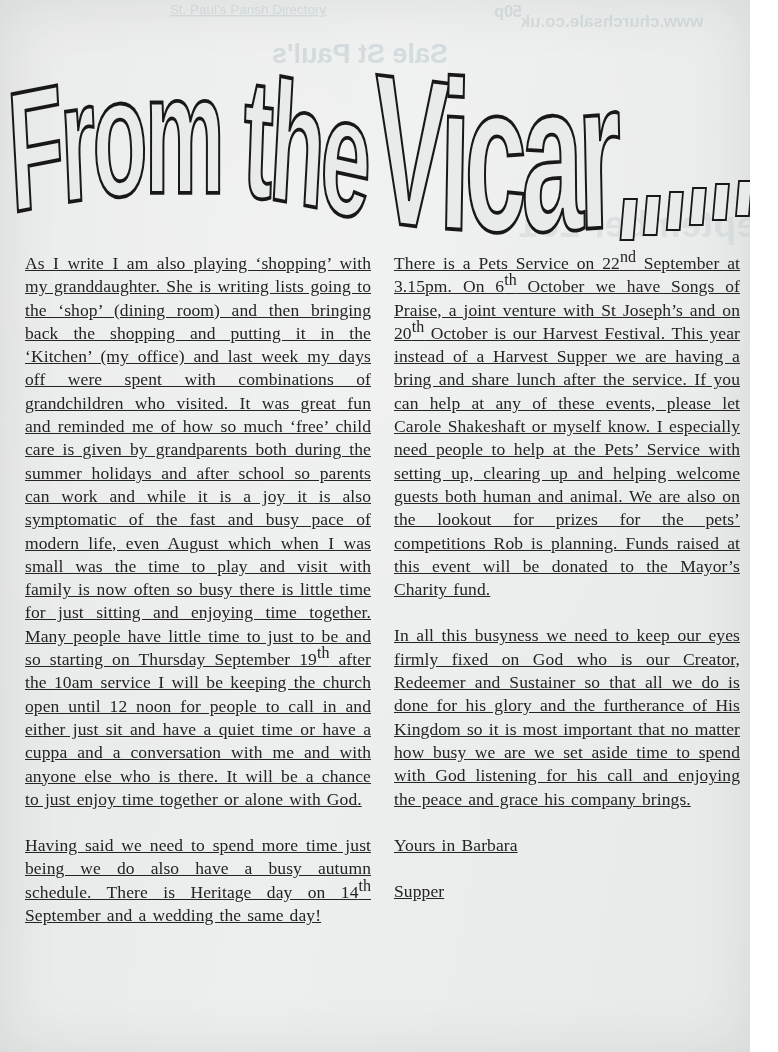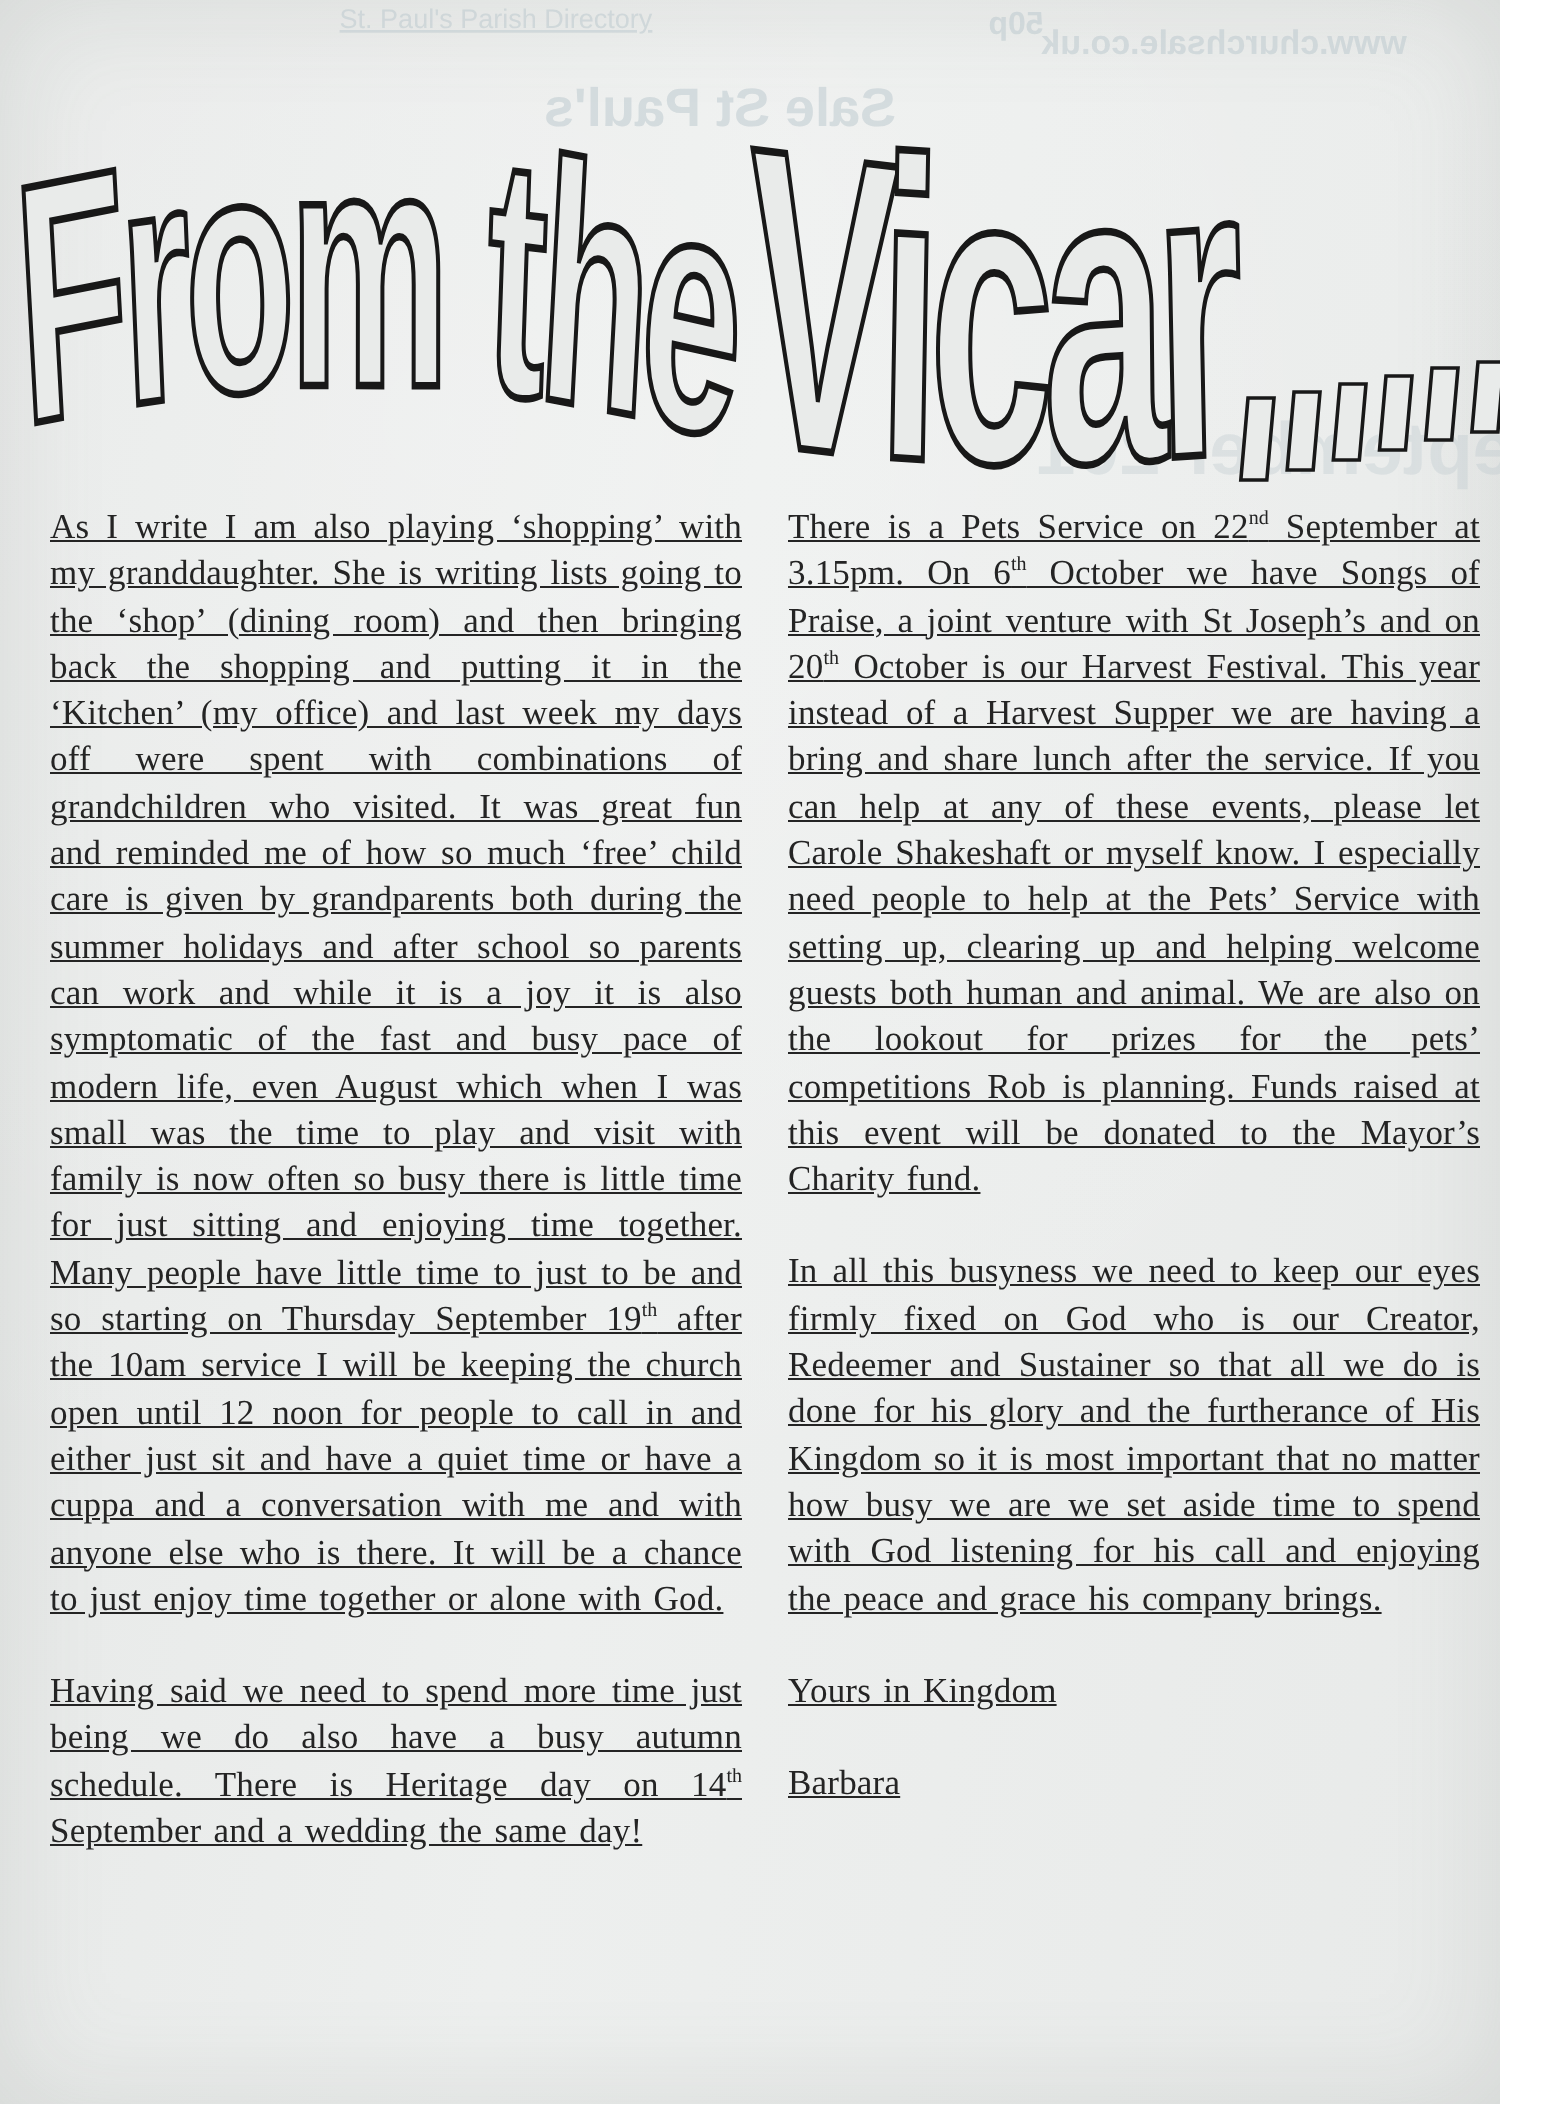--- a/index.html
+++ b/index.html
@@ -43,21 +43,21 @@
     margin:0 0 23px 0;
     font-size:17.5px;
     line-height:23.3px;
     color:var(--ink,#242424);
     text-align:justify;
     hyphens:none;
     word-spacing:1.6px;
     letter-spacing:.1px;
     text-decoration:underline;
   }
-  .para sup{font-size:10px;line-height:0;vertical-align:super;letter-spacing:0;}
+  .para sup{font-size:16px;line-height:0;vertical-align:super;letter-spacing:0;}
   .signoff{text-align:left;}
 </style>
 </head>
 <body>
 
 <div class="page">
 
   <svg class="title-svg" viewBox="0 0 778 250">
 
     <g opacity="0.5">
@@ -89,18 +89,18 @@
   </svg>
 
   <div class="columns">
     <div class="col">
       <p class="para">As I write I am also playing ‘shopping’ with my granddaughter.  She is writing lists going to the ‘shop’ (dining room) and then bringing back the shopping and putting it in the ‘Kitchen’ (my office) and last week my days off were spent with combinations of grandchildren who visited.  It was great fun and reminded me of how so much ‘free’ child care is given by grandparents both during the summer holidays and after school so parents can work and while it is a joy it is also symptomatic of the fast and busy pace of modern life, even August which when I was small was the time to play and visit with family is now often so busy there is little time for just sitting and enjoying time together.  Many people have little time to just to be and so starting on Thursday September 19<sup>th</sup> after the 10am service I will be keeping the church open until 12 noon for people to call in and either just sit and have a quiet time or have a cuppa and a conversation with me and with anyone else who is there.  It will be a chance to just enjoy time together or alone with God.</p>
       <p class="para">Having said we need to spend more time just being we do also have a busy autumn schedule.  There is Heritage day on 14<sup>th</sup> September and a wedding the same day!</p>
     </div>
     <div class="col">
       <p class="para">There is a Pets Service on 22<sup>nd</sup> September at 3.15pm.  On 6<sup>th</sup> October we have Songs of Praise, a joint venture with St Joseph’s and on 20<sup>th</sup> October is our Harvest Festival.  This year instead of a Harvest Supper we are having a bring and share lunch after the service.  If you can help at any of these events, please let Carole Shakeshaft or myself know.  I especially need people to help at the Pets’ Service with setting up, clearing up and helping welcome guests both human and animal.  We are also on the lookout for prizes for the pets’ competitions Rob is planning.  Funds raised at this event will be donated to the Mayor’s Charity fund.</p>
       <p class="para">In all this busyness we need to keep our eyes firmly fixed on God who is our Creator, Redeemer and Sustainer so that all we do is done for his glory and the furtherance of His Kingdom so it is most important that no matter how busy we are we set aside time to spend with God listening for his call and enjoying the peace and grace his company brings.</p>
-      <p class="para signoff">Yours in Kingdom</p>
-      <p class="para signoff">Barbara</p>
+      <p class="para signoff">Yours in Barbara</p>
+      <p class="para signoff">Supper</p>
     </div>
   </div>
 
 </div>
 
 </body></html>

